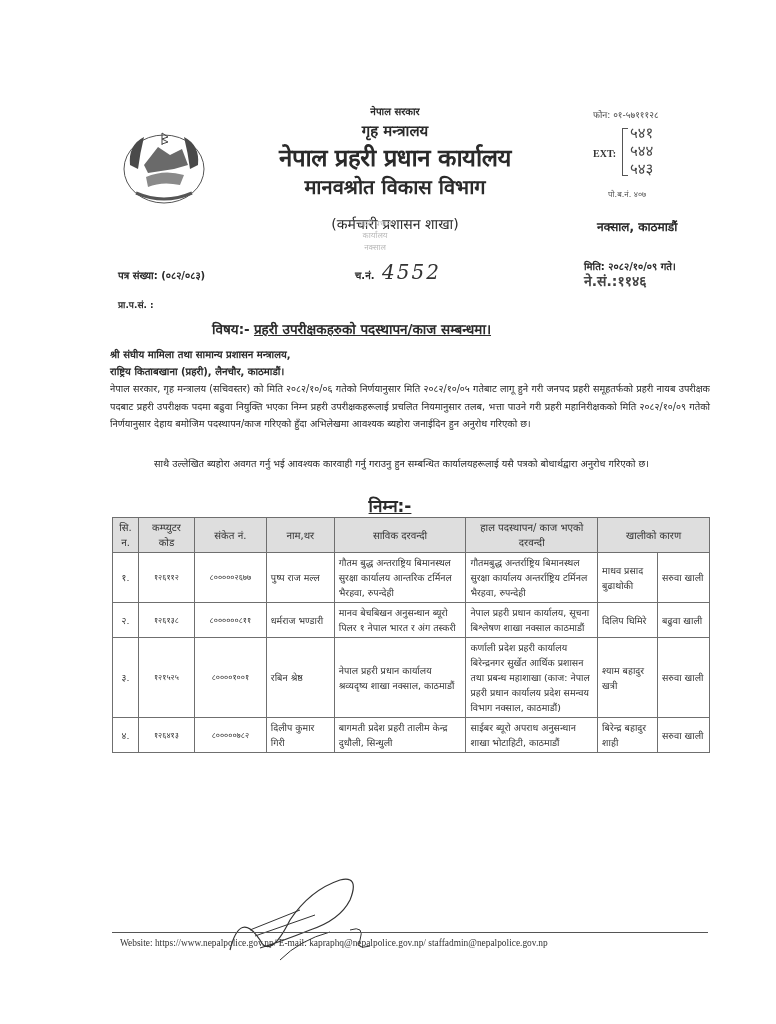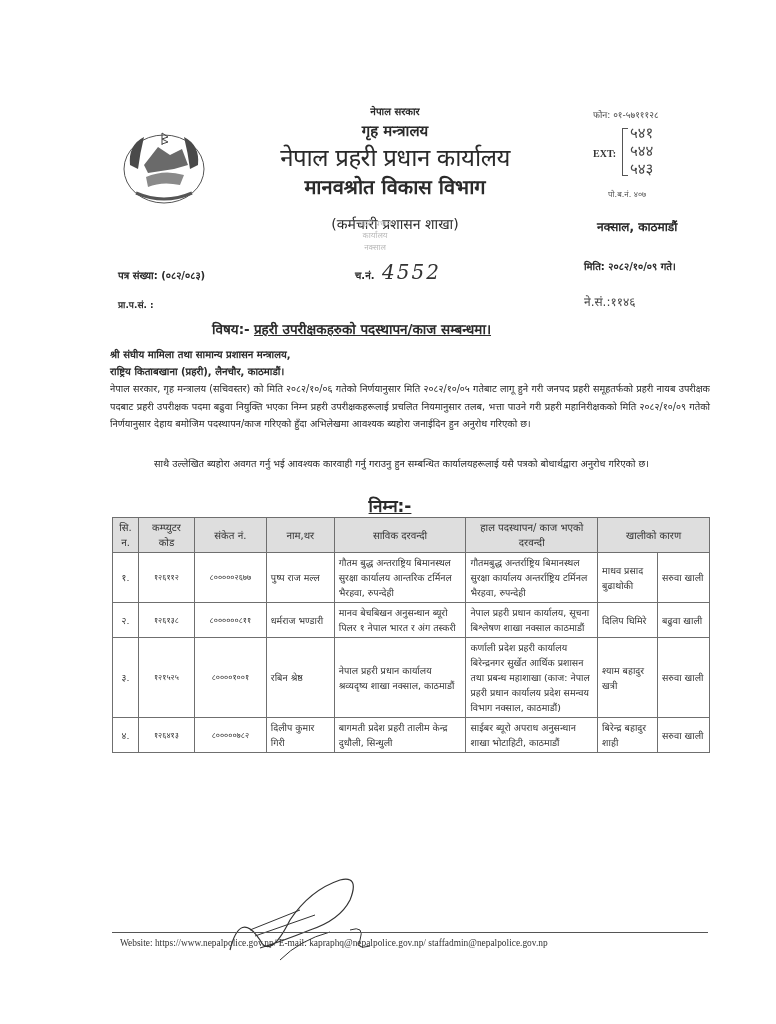--- a/index.html
+++ b/index.html
@@ -5,35 +5,35 @@
   html, body { margin: 0; padding: 0; }
   body {
     width: 776px; height: 1024px; background: #ffffff; position: relative; overflow: hidden;
     font-family: "DejaVu Sans", sans-serif; color: #2a2a2a;
   }
   .abs { position: absolute; }
   .emblem { left: 118px; top: 125px; width: 92px; height: 84px; }
   .hdr { left: 230px; width: 330px; text-align: center; }
   .h-gov { top: 104px; font-size: 10px; font-weight: bold; }
   .h-min { top: 120px; font-size: 15px; font-weight: bold; }
-  .h-office { top: 140px; font-size: 24px; font-weight: normal; letter-spacing: -0.5px; }
+  .h-office { top: 140px; font-size: 24px; font-weight: bold; letter-spacing: -0.5px; }
   .h-dept { top: 173px; font-size: 20px; font-weight: bold; }
   .h-branch { top: 214px; font-size: 14px; }
   .stamp-faint { left: 345px; top: 218px; font-size: 8px; color: #b9b9b9; text-align: center; width: 60px; line-height: 12px; }
   .contact { left: 593px; top: 108px; font-size: 9px; color: #444; }
   .ext-label { left: 593px; top: 148px; font-size: 10px; font-weight: bold; font-family: "Liberation Serif", serif; color: #333; }
   .brace { left: 622px; top: 128px; width: 5px; height: 46px; border-left: 1px solid #555; border-top: 1px solid #555; border-bottom: 1px solid #555; }
   .ext-list { left: 630px; top: 124px; font-size: 15px; line-height: 18px; color: #444; }
   .pobox { left: 608px; top: 188px; font-size: 8px; color: #555; }
   .place { left: 597px; top: 218px; font-size: 12px; font-weight: bold; }
   .refno { left: 118px; top: 268px; font-size: 10px; font-weight: bold; }
   .chalan-label { left: 355px; top: 268px; font-size: 10px; font-weight: bold; }
   .chalan-val { left: 382px; top: 260px; font-size: 20px; font-family: "DejaVu Serif", serif; color: #333; font-style: italic; letter-spacing: 2px; }
   .date { left: 584px; top: 259px; font-size: 10px; font-weight: bold; }
-  .nepsam { left: 584px; top: 293px; font-size: 12px; color: #444; }
+  .nepsam { left: 584px; top: 271px; font-size: 14px; color: #444; font-weight: bold; }
   .prps { left: 118px; top: 298px; font-size: 9px; font-weight: bold; }
   .subject { left: 212px; top: 320px; font-size: 13.5px; }
   .subject .label { font-weight: bold; }
   .subject .text { text-decoration: underline; font-weight: bold; }
   .addr { left: 110px; width: 600px; font-size: 10px; font-weight: bold; }
   .body-para { left: 110px; width: 600px; font-size: 9.6px; line-height: 17.5px; text-align: justify; }
   .nimna { left: 320px; top: 494px; width: 140px; text-align: center; font-size: 17px; font-weight: bold; text-decoration: underline; }
   table.list {
     position: absolute; left: 112px; top: 517px; width: 598px; border-collapse: collapse;
     font-size: 9.4px; color: #333;

